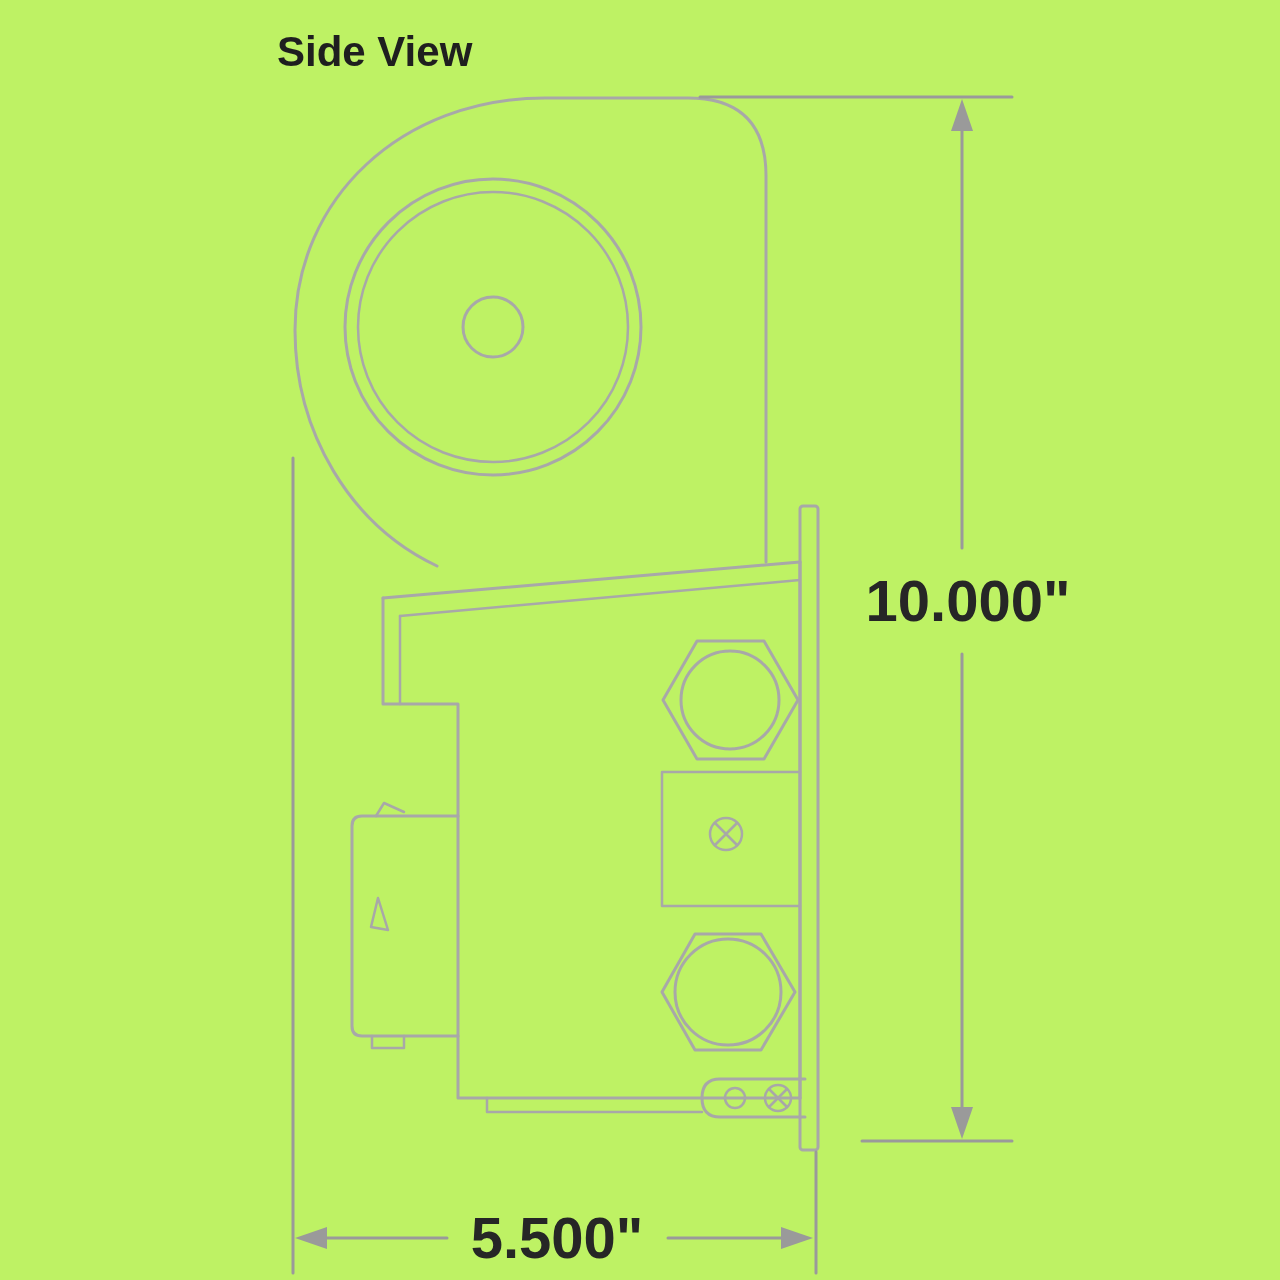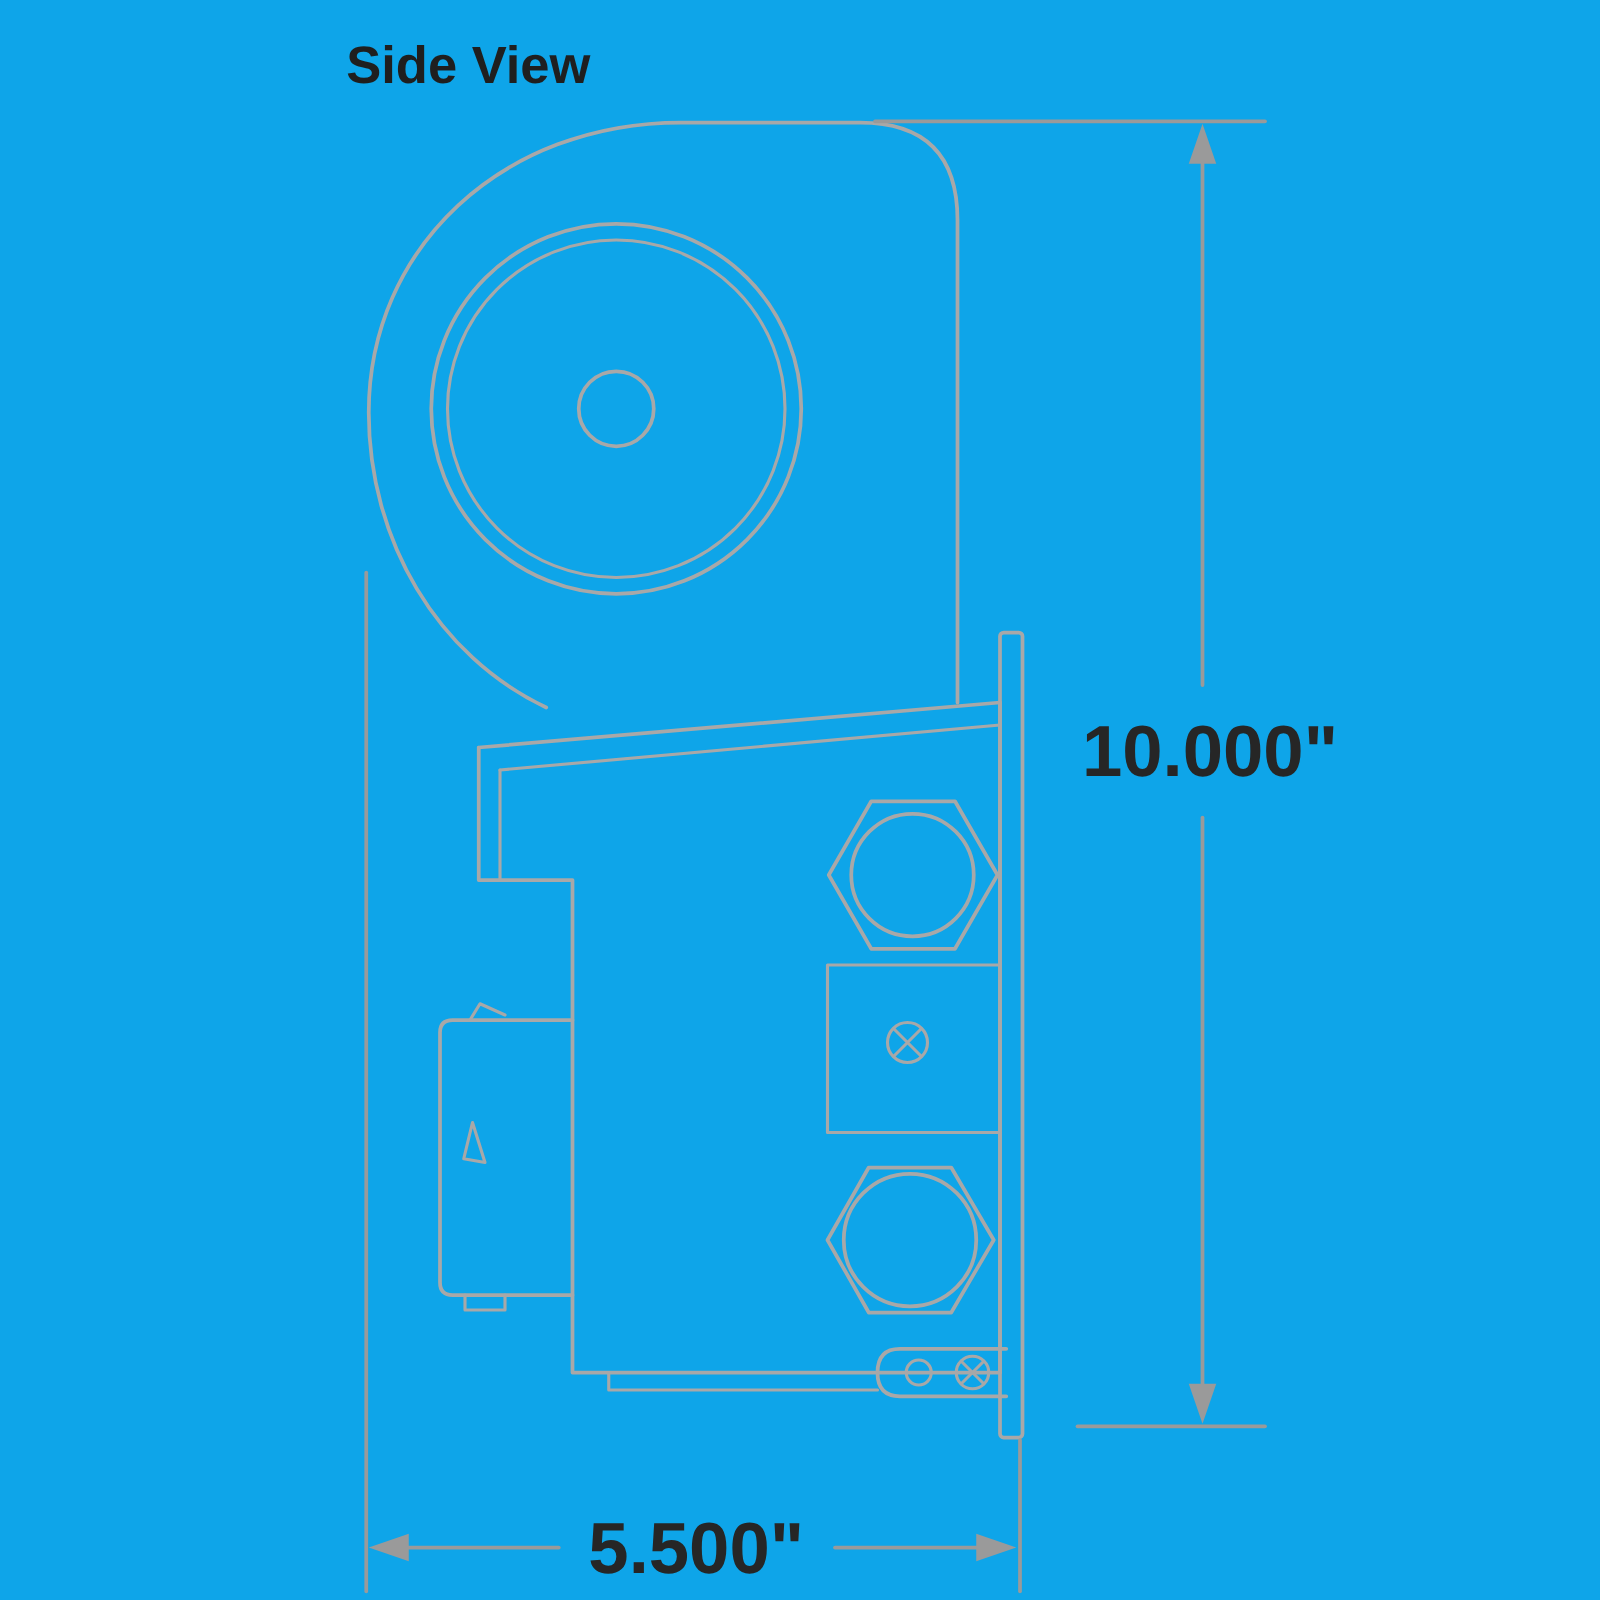--- a/index.html
+++ b/index.html
@@ -5,21 +5,21 @@
   html, body {
     margin: 0;
     padding: 0;
     background: #ffffff;
     font-family: "Liberation Sans", sans-serif;
   }
   .canvas {
     position: relative;
     width: 1280px;
     height: 1280px;
-    background: #0ea5e9;
+    background: #bef264;
     overflow: hidden;
     text-decoration: underline;
   }
   svg { display: block; }
   .outline {
     fill: none;
     stroke: #a8a8a8;
     stroke-width: 3;
     stroke-linecap: round;
     stroke-linejoin: round;

